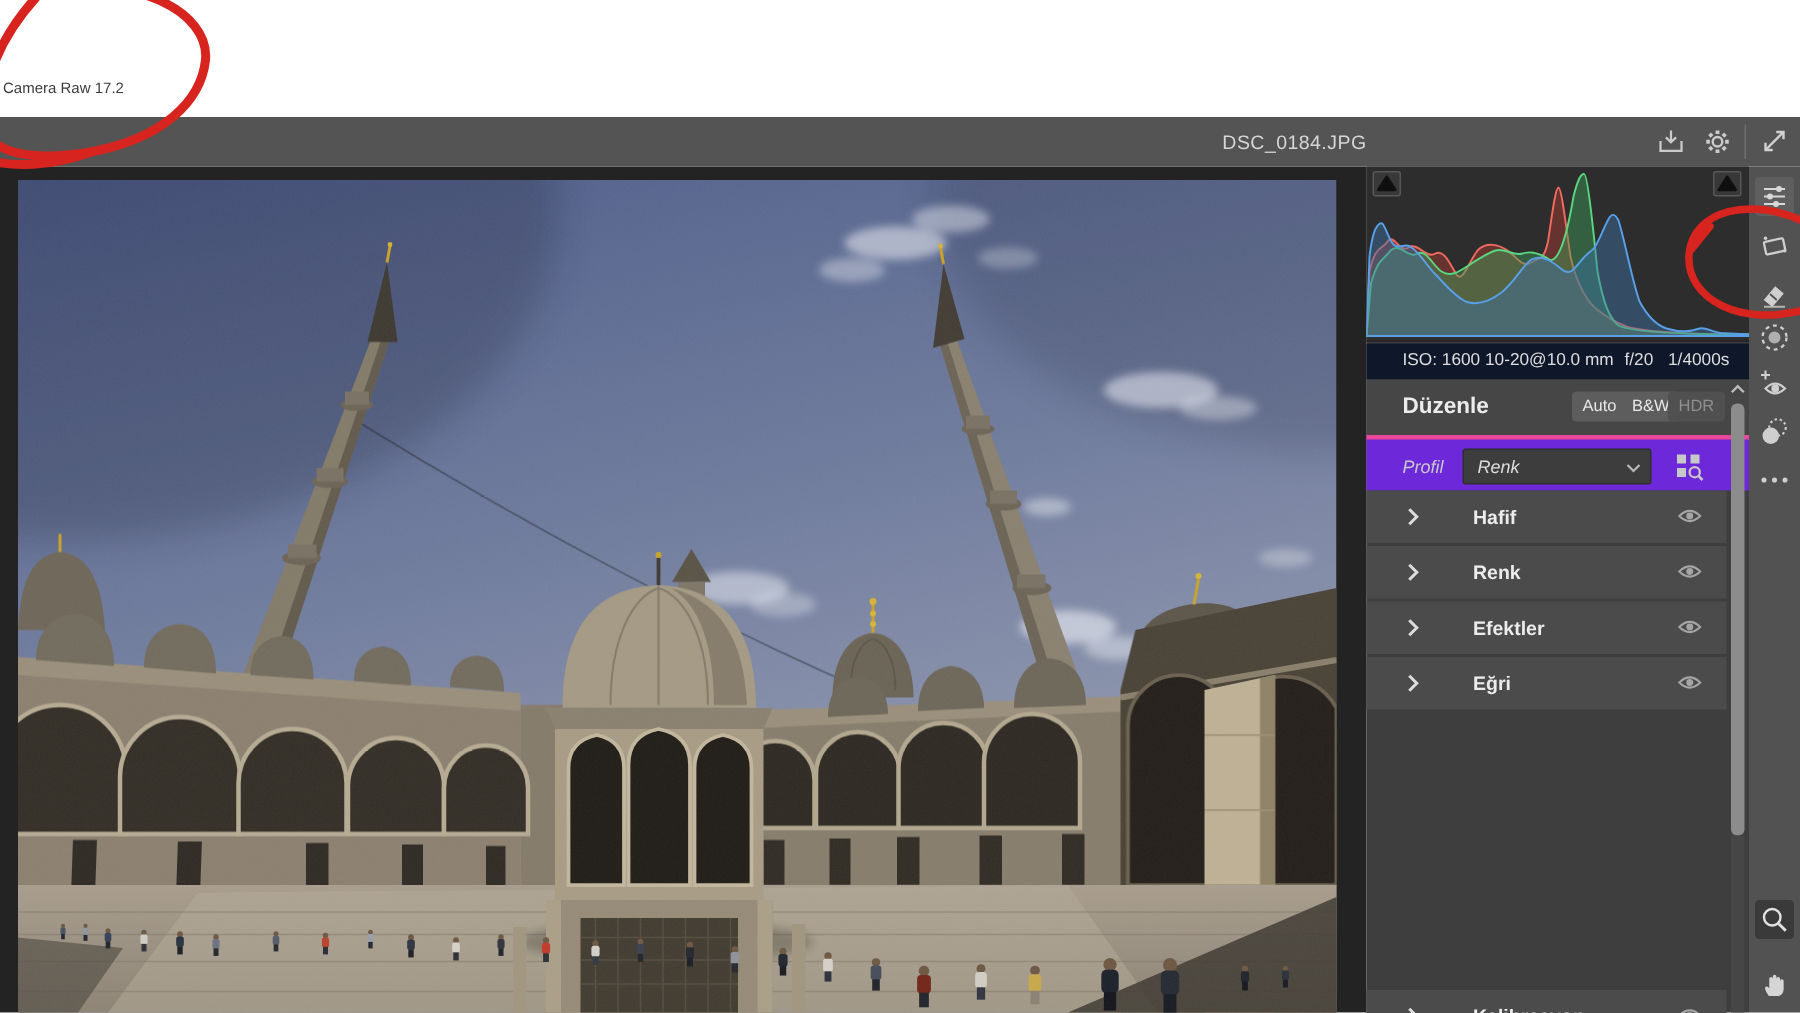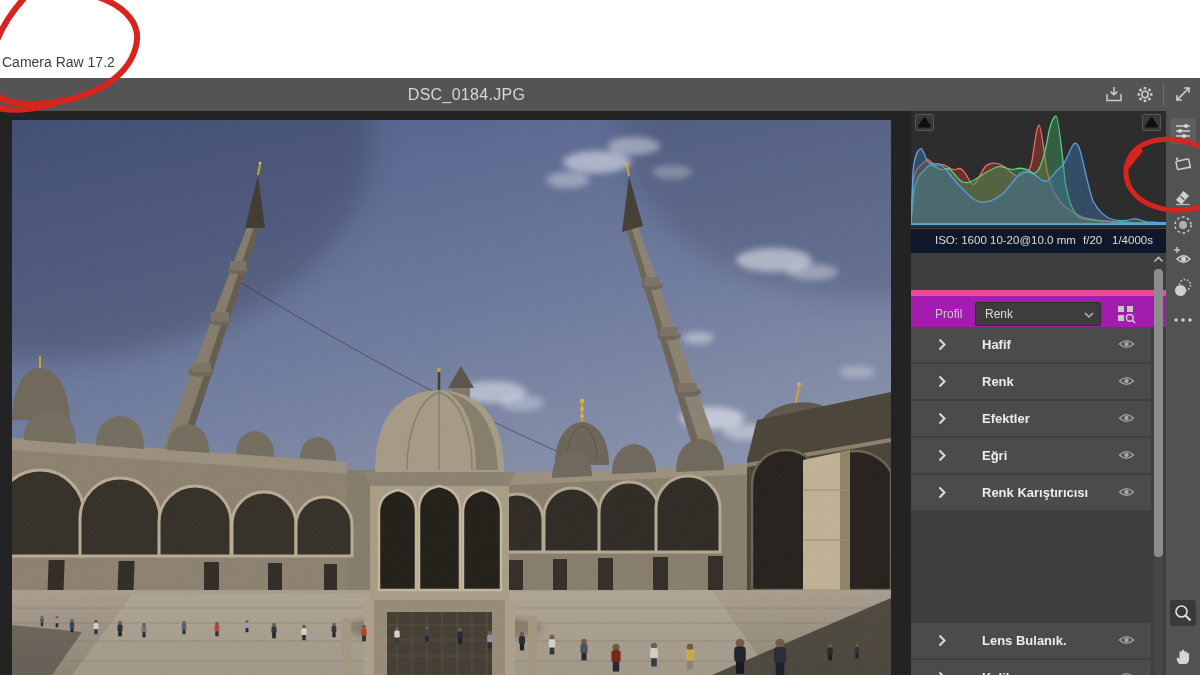--- a/index.html
+++ b/index.html
@@ -2,47 +2,47 @@
 <html><head>
 <meta charset="utf-8">
 <style>
   * { margin:0; padding:0; box-sizing:border-box; }
   html,body { width:1200px; height:675px; overflow:hidden; background:#ffffff;
               font-family:"Liberation Sans","DejaVu Sans",sans-serif; }
   .abs { position:absolute; }
   #stage { position:relative; width:1200px; height:675px; overflow:hidden; }
 
   
-  #app-label { left:2px; top:54px; font-size:14px; color:#3b3b3b; z-index:5; }
+  #app-label { left:2px; top:54px; font-size:10px; color:#3b3b3b; z-index:5; }
 
   
   #title-bar { left:0; top:78px; width:1200px; height:33px; background:#545454; z-index:4; }
-  #tb-filename { left:11px; top:0; width:911px; height:33px; line-height:33px; text-align:center;
-                 color:#d6d6d6; font-size:16px; letter-spacing:.3px; }
+  #tb-filename { left:0; top:0; width:911px; height:33px; line-height:33px; text-align:right;
+                 color:#d6d6d6; font-size:13px; letter-spacing:.3px; }
   .tb-icon { top:6px; width:22px; height:21px; }
   #tb-divider { left:1163px; top:5px; width:1px; height:23px; background:#6e6e6e; }
 
   
   #canvas { left:0; top:111px; width:911px; height:564px; background:#232323; }
   #photo { left:12px; top:9px; width:879px; height:555px; }
 
   
   #panel { left:911px; top:111px; width:255px; height:564px; background:#3e3e3e; }
   #histogram { left:0; top:0; width:255px; height:117px; background:#2d2d2d; border-bottom:1px solid #242424; }
   .clip-box { top:3px; width:19px; height:17px; background:#383838; border:1px solid #585858; border-radius:2px; }
   #exif-bar { left:0; top:118px; width:255px; height:24px; background:#0f172a; color:#dedede; font-size:11.5px; }
   .exif-item { top:5px; }
 
   #edit-header { left:0; top:142px; width:255px; height:37px; background:#464646; }
   #edit-title { left:24px; top:9px; font-size:15px; font-weight:bold; color:#ececec; }
   .hdr-btn { top:8px; height:20px; border:none; border-radius:3px; background:#5d5d5d; color:#e8e8e8;
              font-size:11px; padding:0 7px; font-family:inherit; }
   .hdr-btn.dim { background:#505050; color:#8f8f8f; }
 
-  #profile-row { left:0; top:179px; width:255px; height:37px; background:#a21caf; border-top:6px solid #ec4899; }
+  #profile-row { left:0; top:179px; width:255px; height:37px; background:#6d28d9; border-top:3px solid #ec4899;font-style:italic; }
   #profile-label { left:24px; top:11px; font-size:12px; color:#c9c9c9; }
   #profile-select { left:64px; top:6px; width:126px; height:24px; background:#3d3d3d; border:1px solid #2e2e2e;
                     border-radius:2px; color:#dcdcdc; font-size:12px; line-height:22px; padding-left:9px; }
   #profile-chevron { right:6px; top:8px; position:absolute; }
 
   #sections { left:0; top:216px; width:240px; height:348px; }
   .sect-row { position:absolute; left:0; width:240px; height:35px; background:#4b4b4b; cursor:pointer; }
   .sect-chev { position:absolute; left:27px; top:11px; }
   .sect-label { position:absolute; left:47px; top:10px; font-size:13px; font-weight:bold; color:#ececec;margin-left:24px; }
   .sect-eye { position:absolute; right:16px; top:11px; }
@@ -408,20 +408,26 @@
     </div>
   </div>
 
   <div class="abs" id="exif-bar">
     <span class="abs exif-item" style="left:24px">ISO: 1600</span>
     <span class="abs exif-item" style="left:79px">10-20@10.0 mm</span>
     <span class="abs exif-item" style="left:172px">f/20</span>
     <span class="abs exif-item" style="left:201px">1/4000s</span>
   </div>
 
+  <div class="abs" id="edit-header">
+    <span class="abs" id="edit-title">Düzenle</span>
+    <button class="abs hdr-btn" style="left:137px">Auto</button>
+    <button class="abs hdr-btn" style="left:170px">B&amp;W</button>
+    <button class="abs hdr-btn dim" style="left:201px">HDR</button>
+  </div>
 
   <div class="abs" id="profile-row">
     <span class="abs" id="profile-label">Profil</span>
     <div class="abs" id="profile-select">
       <span>Renk</span>
       <span id="profile-chevron">
         <svg width="10" height="8" viewBox="0 0 10 8">
               <polyline points="1,2 5,6 9,2" fill="none" stroke="#b9b9b9" stroke-width="1.5"></polyline>
             </svg>
       </span>
@@ -487,48 +493,20 @@
             </svg>
     </span>
     <span class="sect-label">Efektler</span>
     <span class="sect-eye">
       <svg width="17" height="12" viewBox="0 0 17 12">
               <path d="M1.5,6 Q8.5,-0.8 15.5,6 Q8.5,12.8 1.5,6 Z" fill="none" stroke="#a5a5a5" stroke-width="1.3"></path>
               <circle cx="8.5" cy="6" r="2.3" fill="#a5a5a5"></circle>
             </svg>
     </span>
   </div>
-        <div class="sect-row" style="top: 148px;">
-    <span class="sect-chev">
-      <svg width="8" height="13" viewBox="0 0 8 13">
-              <polyline points="1.5,1.5 6.5,6.5 1.5,11.5" fill="none" stroke="#dddddd" stroke-width="2"></polyline>
-            </svg>
-    </span>
-    <span class="sect-label">Renk Karıştırıcısı</span>
-    <span class="sect-eye">
-      <svg width="17" height="12" viewBox="0 0 17 12">
-              <path d="M1.5,6 Q8.5,-0.8 15.5,6 Q8.5,12.8 1.5,6 Z" fill="none" stroke="#a5a5a5" stroke-width="1.3"></path>
-              <circle cx="8.5" cy="6" r="2.3" fill="#a5a5a5"></circle>
-            </svg>
-    </span>
-  </div>
-        <div class="sect-row" style="top: 296px;">
-    <span class="sect-chev">
-      <svg width="8" height="13" viewBox="0 0 8 13">
-              <polyline points="1.5,1.5 6.5,6.5 1.5,11.5" fill="none" stroke="#dddddd" stroke-width="2"></polyline>
-            </svg>
-    </span>
-    <span class="sect-label">Lens Bulanık.</span>
-    <span class="sect-eye">
-      <svg width="17" height="12" viewBox="0 0 17 12">
-              <path d="M1.5,6 Q8.5,-0.8 15.5,6 Q8.5,12.8 1.5,6 Z" fill="none" stroke="#a5a5a5" stroke-width="1.3"></path>
-              <circle cx="8.5" cy="6" r="2.3" fill="#a5a5a5"></circle>
-            </svg>
-    </span>
-  </div>
         <div class="sect-row" style="top: 333px;">
     <span class="sect-chev">
       <svg width="8" height="13" viewBox="0 0 8 13">
               <polyline points="1.5,1.5 6.5,6.5 1.5,11.5" fill="none" stroke="#dddddd" stroke-width="2"></polyline>
             </svg>
     </span>
     <span class="sect-label">Kalibrasyon</span>
     <span class="sect-eye">
       <svg width="17" height="12" viewBox="0 0 17 12">
               <path d="M1.5,6 Q8.5,-0.8 15.5,6 Q8.5,12.8 1.5,6 Z" fill="none" stroke="#a5a5a5" stroke-width="1.3"></path>

